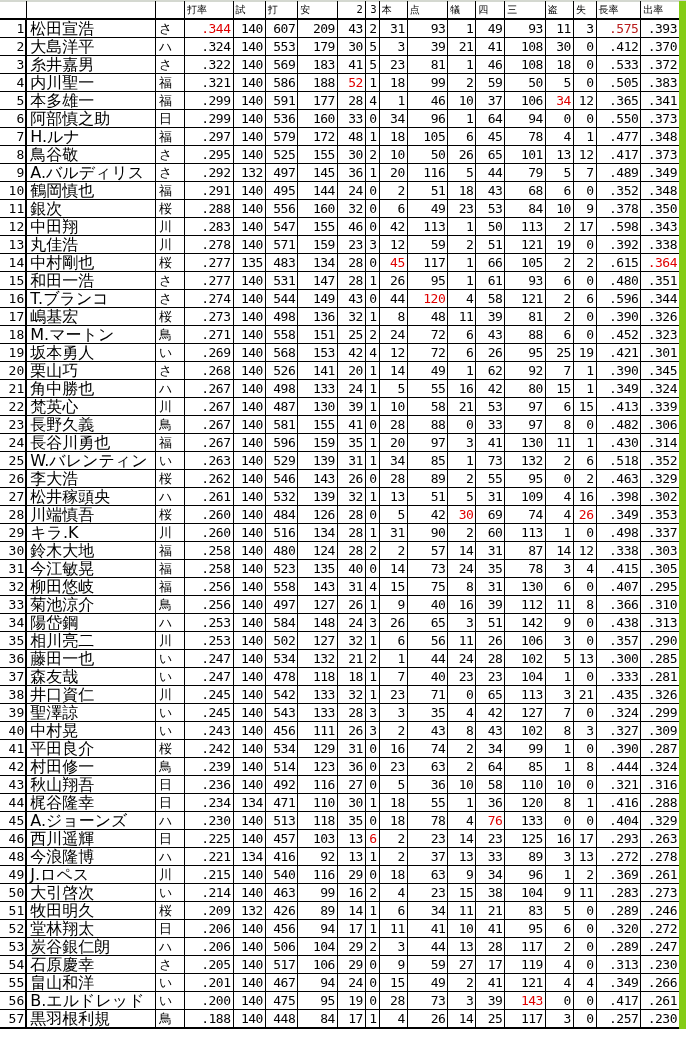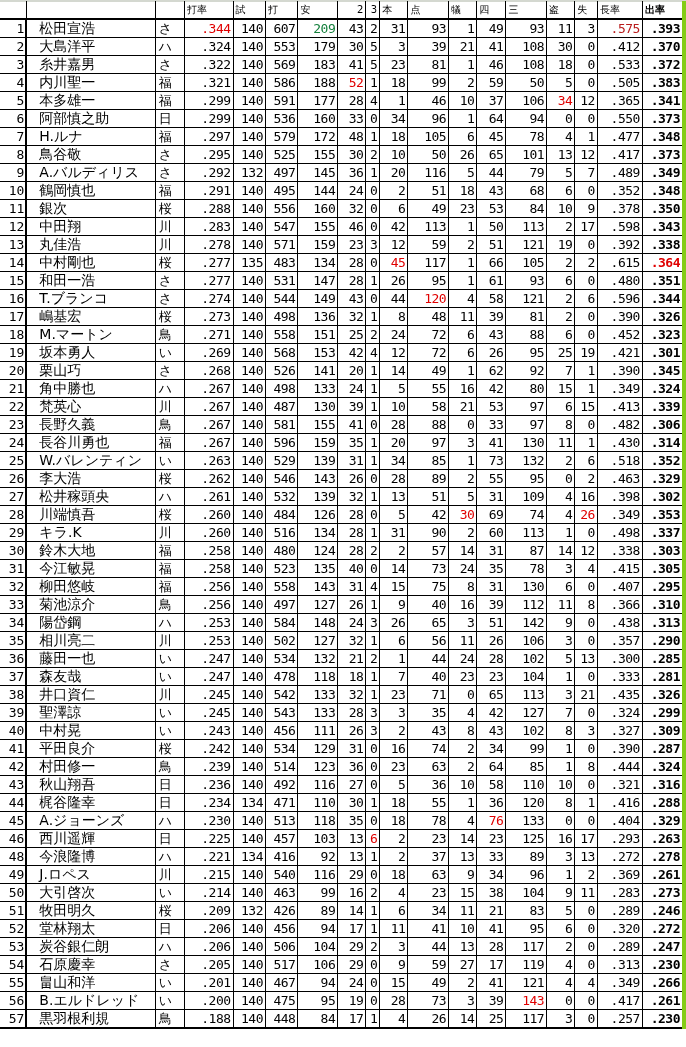--- a/index.html
+++ b/index.html
@@ -6,24 +6,24 @@
   body { width: 686px; height: 1047px; overflow: hidden; position: relative;
          font-family: "DejaVu Sans Mono", "Liberation Mono", monospace; }
   .topstrip { position: absolute; left: 0; top: 0; width: 686px; height: 2px; background: #d4d8d0; }
   table.stats { position: absolute; left: 0; top: 1px; border-collapse: collapse; table-layout: fixed;
                 font-size: 13px; color: #000; }
   table.stats td { height: 17px; padding: 0 1px; border-right: 1px solid #000; border-bottom: 1px solid #000;
                    white-space: nowrap; overflow: hidden; line-height: 17px; }
   table.stats tr.hdr td { border-bottom: 2px solid #000; text-align: left; padding-left: 2px; }
   table.stats td.num { text-align: right; padding-right: 2px; letter-spacing: -0.5px; }
   table.stats td.rank { text-align: right; padding-right: 1px; border-right: 2px solid #000; }
-  table.stats td.name { text-align: left; padding-left: 12px; font-family: "DejaVu Sans", sans-serif; font-size: 14px; letter-spacing: 0; }
+  table.stats td.name { text-align: left; padding-left: 3px; font-family: "DejaVu Sans", sans-serif; font-size: 16px; letter-spacing: 0; }
   table.stats td.team { text-align: left; padding-left: 3px; font-family: "DejaVu Sans", sans-serif; }
   table.stats tr:last-child td { border-bottom: 2px solid #000; }
-  table.stats td:last-child { border-right: 4px solid #84cc16; font-weight: bold; }
+  table.stats td:last-child { border-right: 7px solid #84cc16; }
   table.stats td.hl { color: #e00000; }
   table.stats tr.hdr td.hcol { font-family: "DejaVu Sans", sans-serif; font-size: 10px; }
   table.stats tr.hdr td.hnum { text-align: right; padding-right: 2px; }
 </style>
 </head>
 <body>
 
 <div class="topstrip"></div>
 
 <table class="stats">
@@ -68,21 +68,21 @@
         <td class="hcol">長率</td>
         <td class="hcol">出率</td>
       </tr>
       <tr>
         <td class="rank">1</td>
         <td class="name">松田宣浩</td>
         <td class="team">さ</td>
         <td class="num hl" style="color: rgb(224, 0, 0);">.344</td>
         <td class="num">140</td>
         <td class="num">607</td>
-        <td class="num hl" style="color: #15803d;">209</td>
+        <td class="num hl" style="color: #000000;">209</td>
         <td class="num">43</td>
         <td class="num">2</td>
         <td class="num">31</td>
         <td class="num">93</td>
         <td class="num">1</td>
         <td class="num">49</td>
         <td class="num">93</td>
         <td class="num">11</td>
         <td class="num">3</td>
         <td class="num hl" style="color: #b91c1c;">.575</td>

